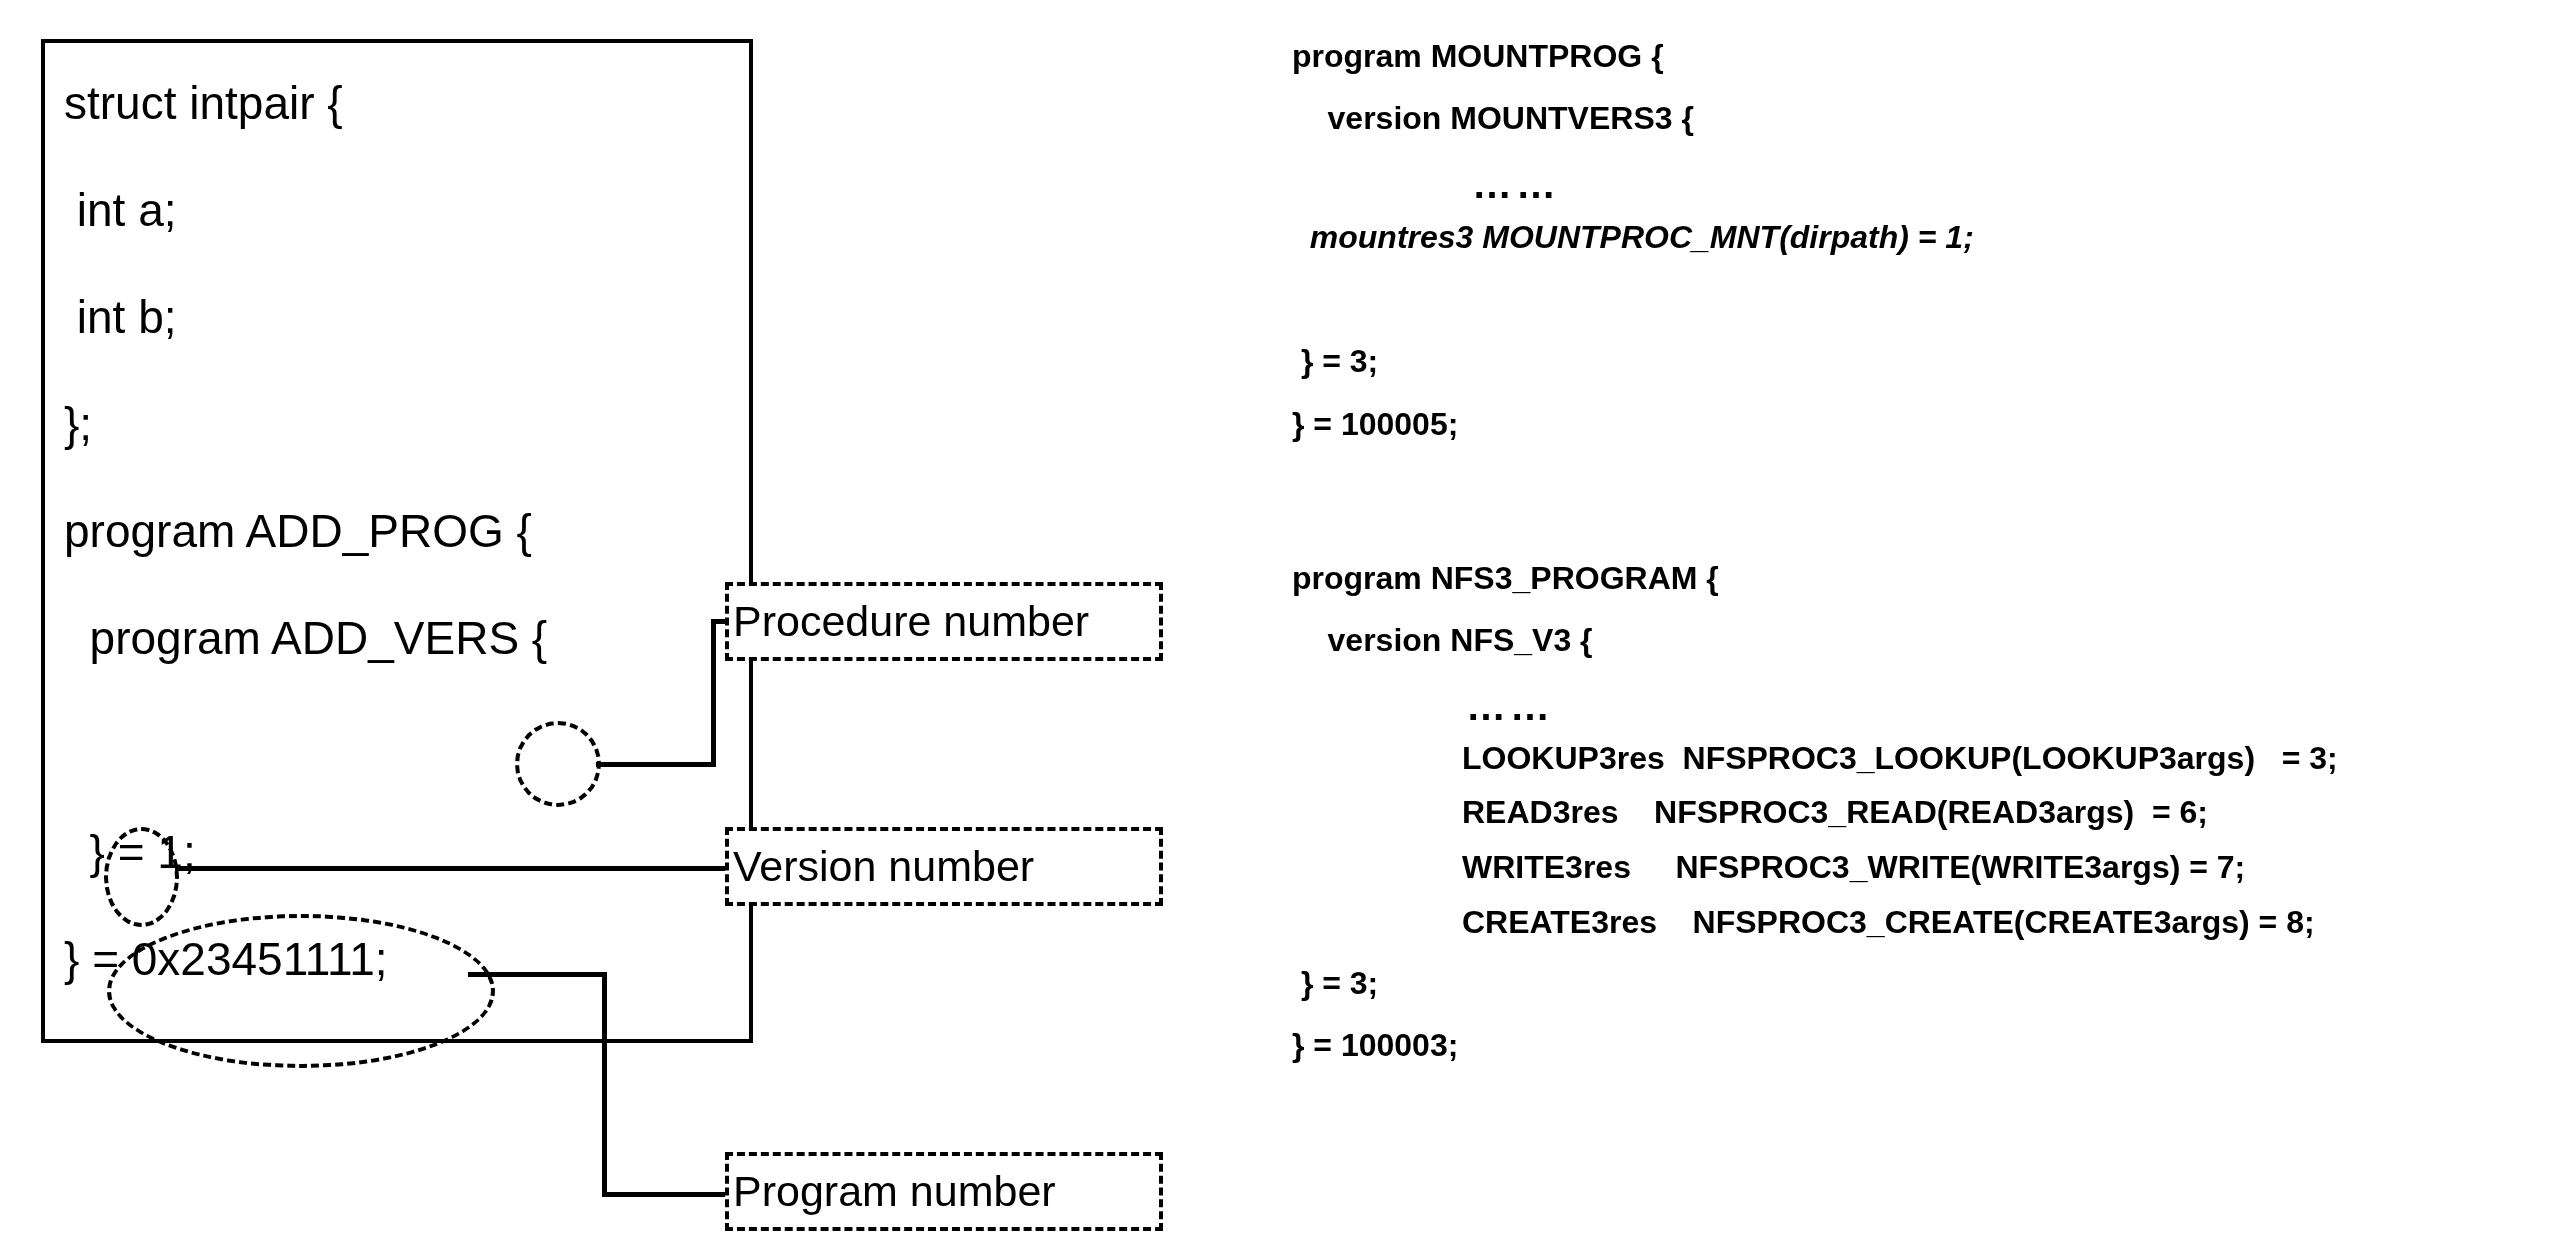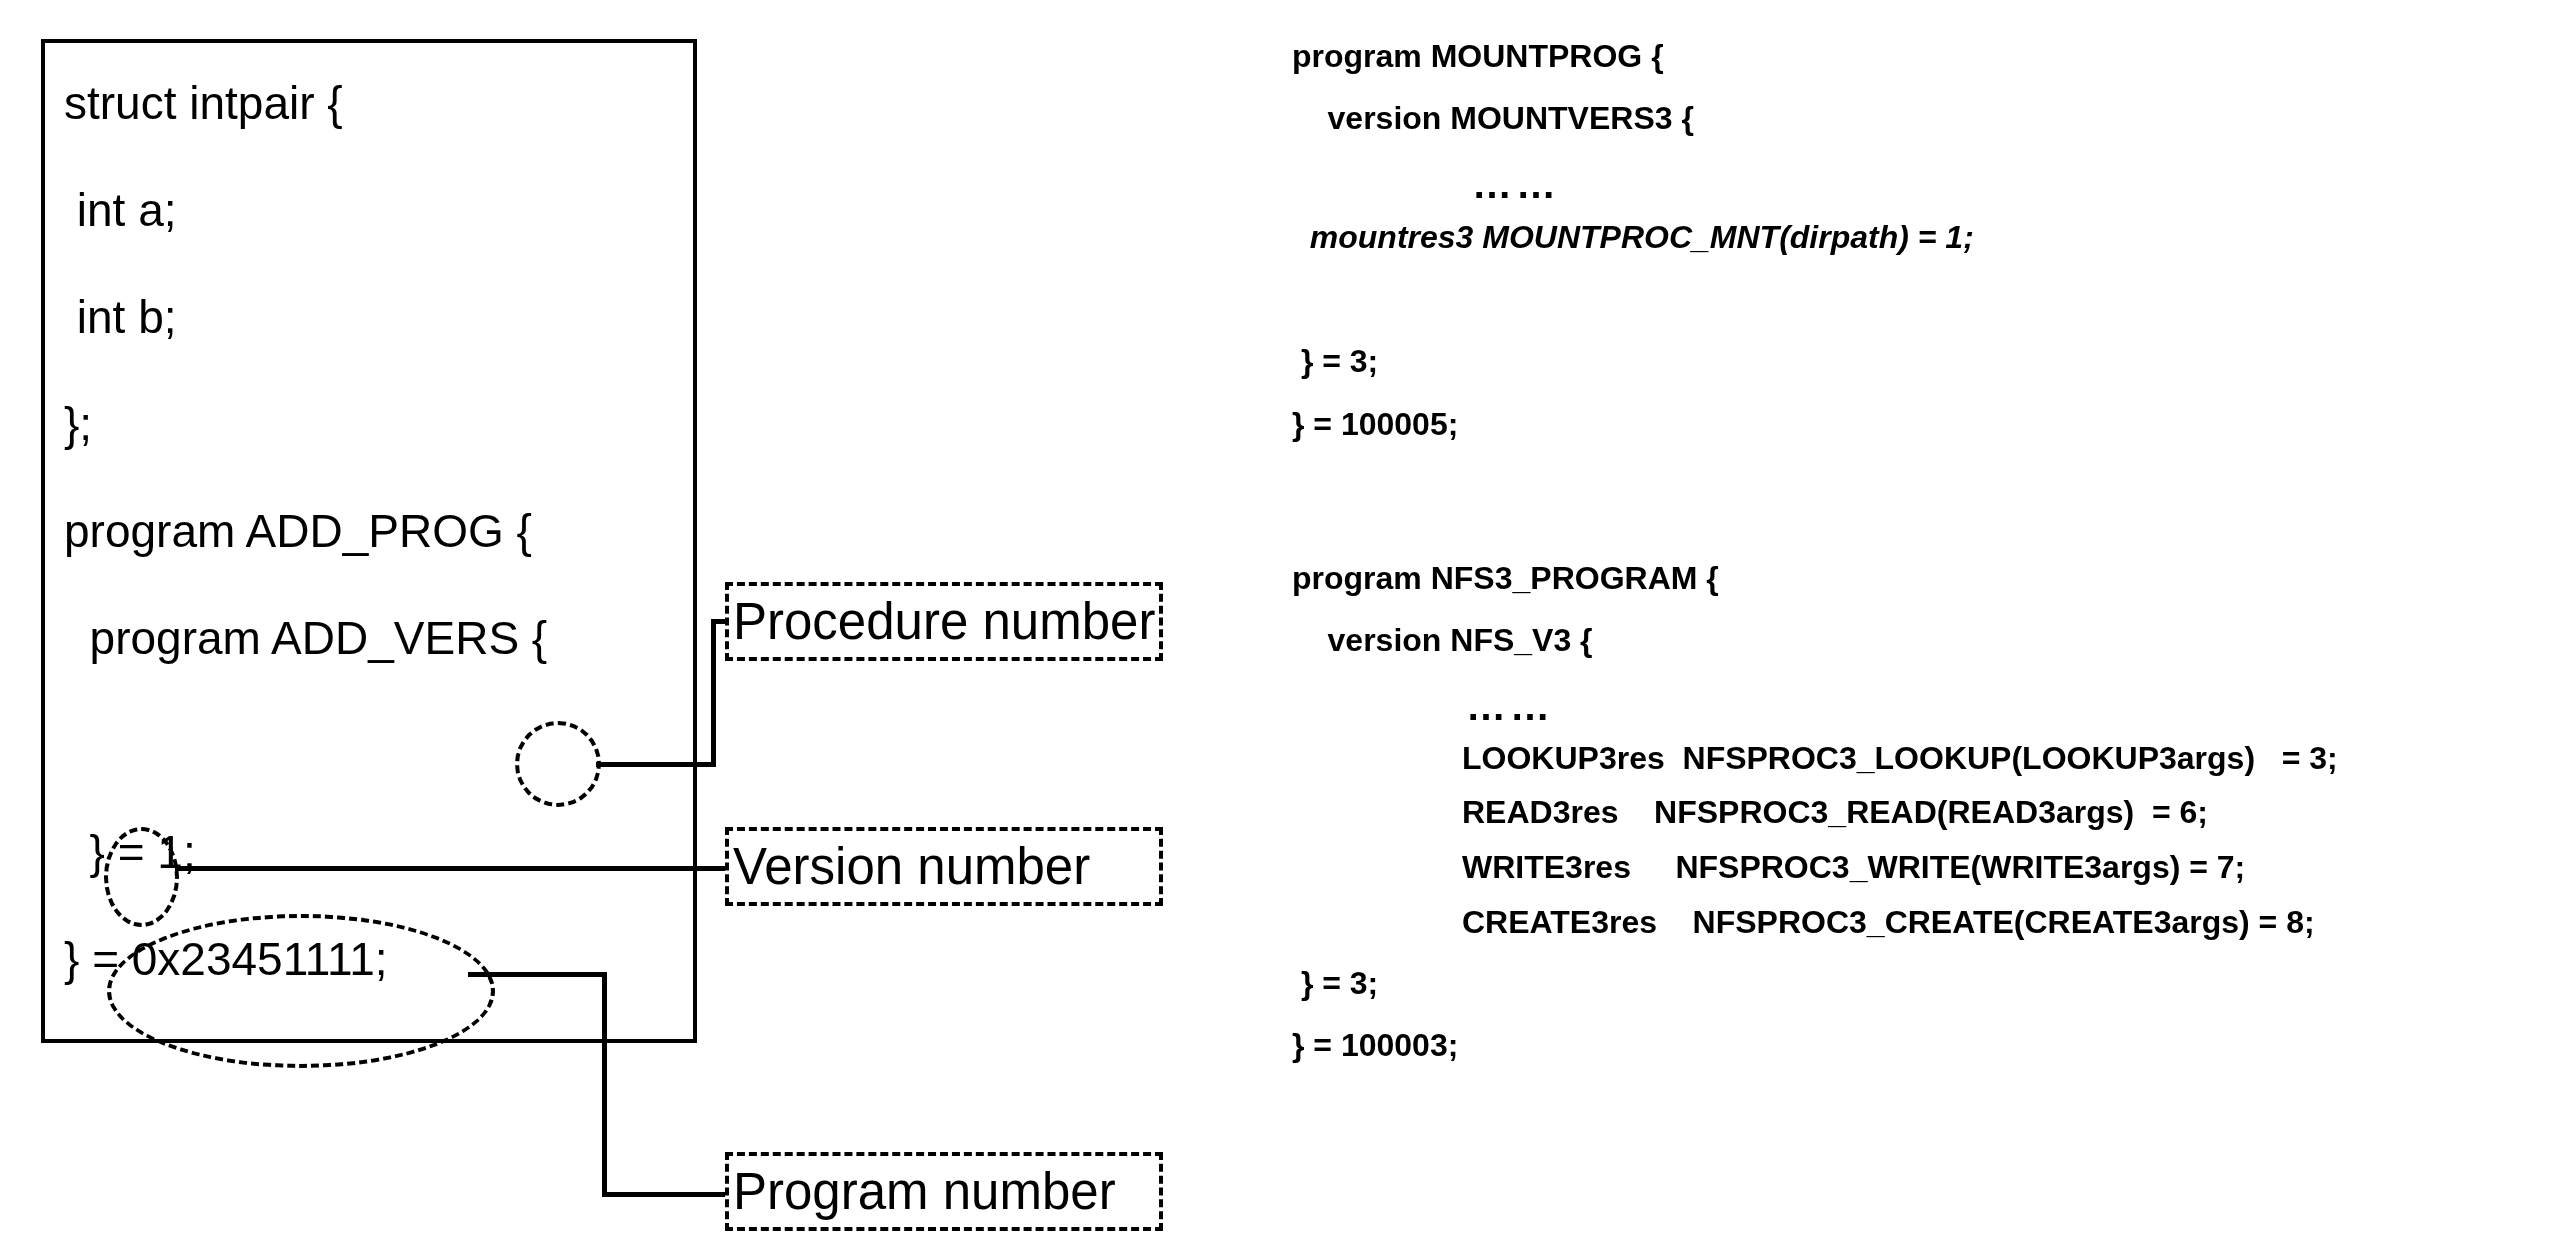--- a/index.html
+++ b/index.html
@@ -14,21 +14,21 @@
     background: #ffffff;
     font-family: "Liberation Sans", sans-serif;
     overflow: hidden;
   }
 
   
   #xdr-box {
     position: absolute;
     left: 41px;
     top: 39px;
-    width: 656px;
+    width: 712px;
     height: 1004px;
     border: 4.7px solid #000000;
     box-sizing: border-box;
     background: #ffffff;
   }
   .xdr-line {
     position: absolute;
     white-space: pre;
     color: #000000;
     font-size: 46px;
@@ -40,21 +40,21 @@
   
   .label-box {
     position: absolute;
     border: 4.7px dashed #000000;
     box-sizing: border-box;
     background: #ffffff;
     display: flex;
     align-items: center;
   }
   .label-box span {
-    font-size: 51px;
+    font-size: 43px;
     color: #000000;
     white-space: nowrap;
     padding-left: 4px;
     font-family: "Liberation Sans", sans-serif;
   }
 
   
   .h-line {
     position: absolute;
     height: 4.7px;

